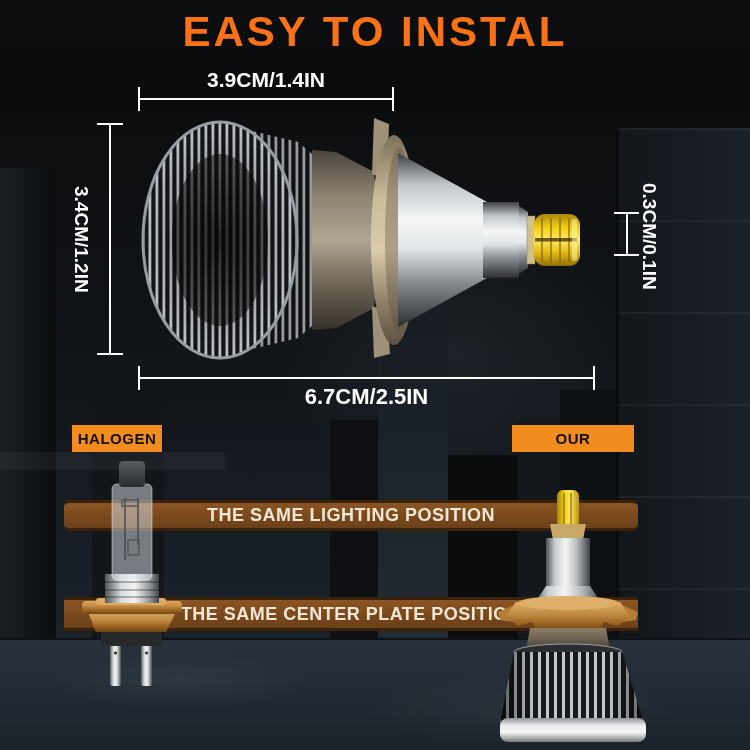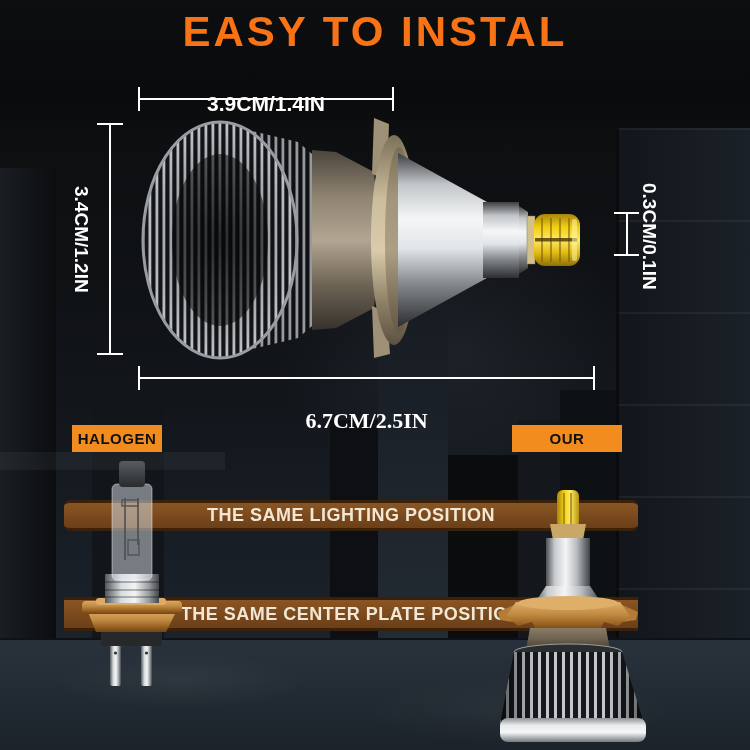--- a/index.html
+++ b/index.html
@@ -36,28 +36,28 @@
         linear-gradient(180deg,#29323c,#1b222a);
       border-top:2px solid rgba(0,0,0,0.45);}
   
   .title{position:absolute;left:0;top:8px;width:750px;text-align:center;z-index:5;
       color:#f97316;font-size:42px;font-weight:700;letter-spacing:3px;}
   .dim-line-h{position:absolute;height:2px;background:#fff;z-index:4;}
   .dim-line-v{position:absolute;width:2px;background:#fff;z-index:4;}
   .tick-v{position:absolute;width:2px;height:24px;background:#fff;z-index:4;}
   .tick-h{position:absolute;width:26px;height:2px;background:#fff;z-index:4;}
   .dim-label{position:absolute;color:#fff;font-weight:700;z-index:4;white-space:nowrap;}
-  .dim-label-h{text-align:center;margin-top:24px;}
+  .dim-label-h{text-align:center;}
   .dim-label-v{writing-mode:vertical-rl;display:flex;align-items:center;justify-content:center;}
   
   .badge{position:absolute;z-index:3;background:#F28C1E;color:#101010;
       font-weight:700;font-size:15px;letter-spacing:0.5px;
       display:flex;align-items:center;justify-content:center;}
   .badge-halogen{left:72px;top:425px;width:90px;height:27px;}
-  .badge-our{left:512px;top:425px;width:110px;height:27px;}
+  .badge-our{left:512px;top:425px;width:122px;height:27px;}
   
   .banner{position:absolute;left:64px;width:574px;z-index:1;
       background:linear-gradient(180deg,#8a5523,#6b3f18);
       border-top:3px solid #3b2109;border-bottom:3px solid #3b2109;
       color:#F1E7D4;font-weight:700;font-size:18px;letter-spacing:0.5px;
       display:flex;align-items:center;justify-content:center;}
   .banner-1{top:500px;height:31px;border-radius:6px;}
   .banner-2{top:597px;height:34px;}
   
   .product-svg{position:absolute;z-index:2;}
@@ -299,15 +299,15 @@
   <div class="tick-h" style="left:97px;top:353px;"></div>
 
   <div class="dim-label dim-label-v" style="left:638px;top:170px;height:132px;font-size:19px;">0.3CM/0.1IN</div>
   <div class="dim-line-v" style="left:626px;top:213px;height:43px;"></div>
   <div class="tick-h" style="left:614px;top:212px;width:25px;"></div>
   <div class="tick-h" style="left:614px;top:254px;width:25px;"></div>
 
   <div class="dim-line-h" style="left:138px;top:377px;width:457px;"></div>
   <div class="tick-v" style="left:138px;top:366px;"></div>
   <div class="tick-v" style="left:593px;top:366px;"></div>
-  <div class="dim-label dim-label-h" style="left:138px;top:384px;width:457px;font-size:22px;font-family:Liberation Serif, serif;">6.7CM/2.5IN</div>
+  <div class="dim-label dim-label-h" style="left:138px;top:384px;width:457px;font-size:22px;">6.7CM/2.5IN</div>
 
 </div>
 
 </body></html>

